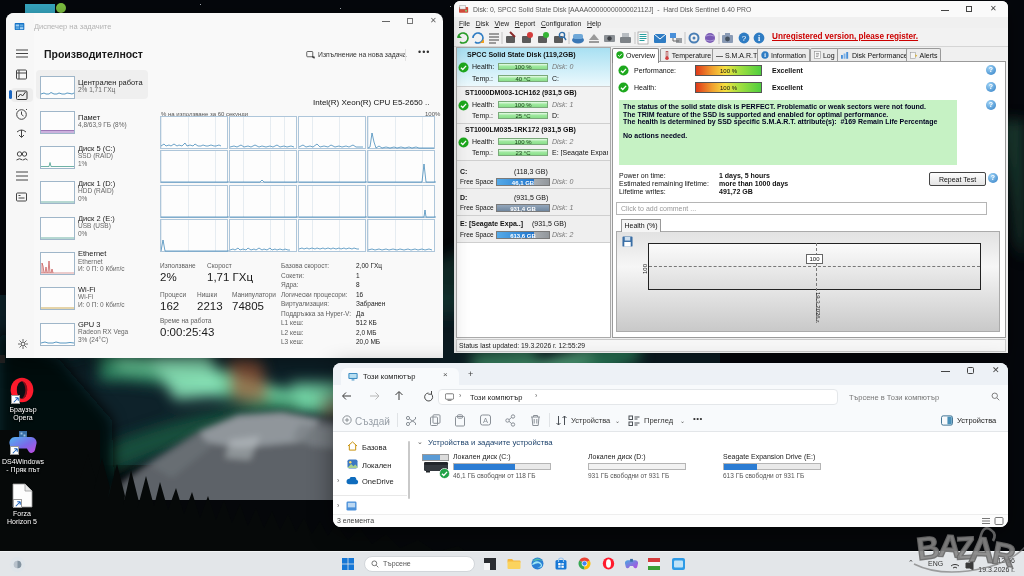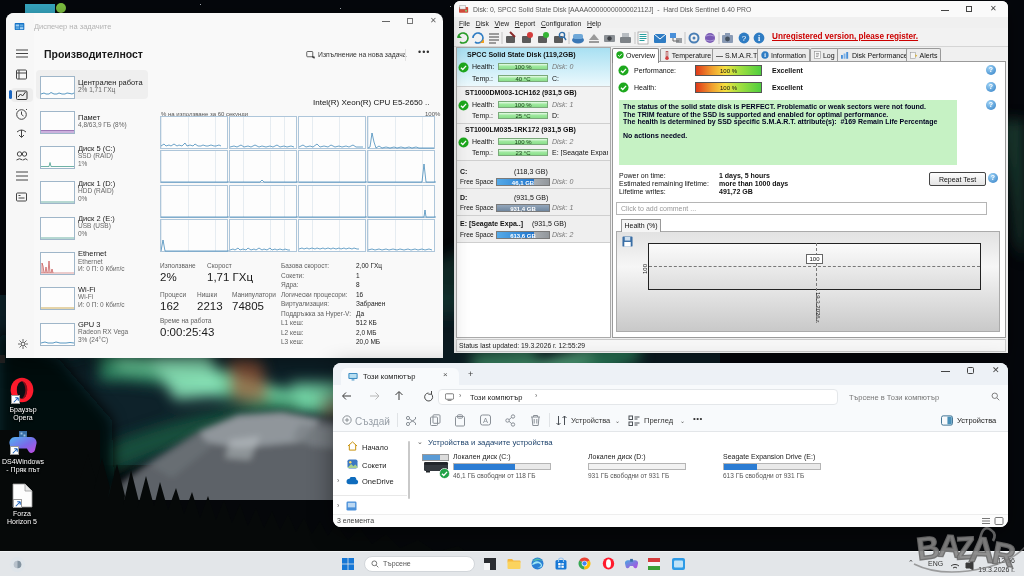--- a/index.html
+++ b/index.html
@@ -731,27 +731,27 @@
   <div class="abs" style="left:360px;top:51px;font-size:8px;color:#333;letter-spacing:0.5px">•••</div>
   <svg class="abs" style="left:608px;top:52px" width="12" height="11" viewBox="0 0 14 12">
       <rect x="0.6" y="0.6" width="12.8" height="10.8" rx="2" fill="none" stroke="#3a6e8f" stroke-width="1.1"></rect>
       <rect x="7.5" y="1.5" width="5" height="9" fill="#4a90b8"></rect>
     </svg>
   <div class="abs" style="left:624px;top:53px;font-size:7.5px;color:#222">Устройства</div>
 
   <svg class="abs" style="left:14px;top:78px" width="11" height="10" viewBox="0 0 12 11" fill="none" stroke="#d4a017" stroke-width="1.1">
       <path d="M1,5.5 L6,1 L11,5.5 M2.5,4.5 V10 h7 V4.5" stroke="#c9930f"></path>
     </svg>
-  <div class="abs" style="left:29px;top:80px;font-size:7.5px;color:#222">Начало</div>
+  <div class="abs" style="left:29px;top:80px;font-size:7.5px;color:#222">Базова</div>
   <svg class="abs" style="left:14px;top:96px" width="11" height="10" viewBox="0 0 12 11">
       <rect x="0.5" y="0.5" width="11" height="10" rx="2" fill="#3a77c2"></rect>
       <circle cx="3.6" cy="3.6" r="1.3" fill="#ffd966"></circle>
       <path d="M1,9 l3.5,-3.5 2.5,2.5 2,-2 2.5,2.5 v1.5 h-10.5 z" fill="#a8d08d"></path>
     </svg>
-  <div class="abs" style="left:29px;top:98px;font-size:7.5px;color:#222">Сокети</div>
+  <div class="abs" style="left:29px;top:98px;font-size:7.5px;color:#222">Локален</div>
   <div class="abs" style="left:4px;top:114px;font-size:7px;color:#666">›</div>
   <svg class="abs" style="left:13px;top:114px" width="13" height="9" viewBox="0 0 16 10">
       <path d="M4,8.5 a3.5,3.5 0 0 1 0.3,-7 a4.5,4.5 0 0 1 8.6,1.2 a3,3 0 0 1 -0.5,5.8 z" fill="#0f6cbd"></path>
     </svg>
   <div class="abs" style="left:29px;top:114px;font-size:7.5px;color:#222">OneDrive</div>
   <div class="abs" style="left:0;top:132px;width:74px;height:1px;background:#e8e8e8"></div>
   <div class="abs" style="left:4px;top:139px;font-size:7px;color:#666">›</div>
   <svg class="abs" style="left:13px;top:138px" width="11" height="10" viewBox="0 0 12 11">
       <rect x="0.5" y="0.5" width="11" height="10" rx="1.5" fill="#4a90d9"></rect>
       <rect x="2" y="2" width="8" height="5" fill="#bcd8f2"></rect>

